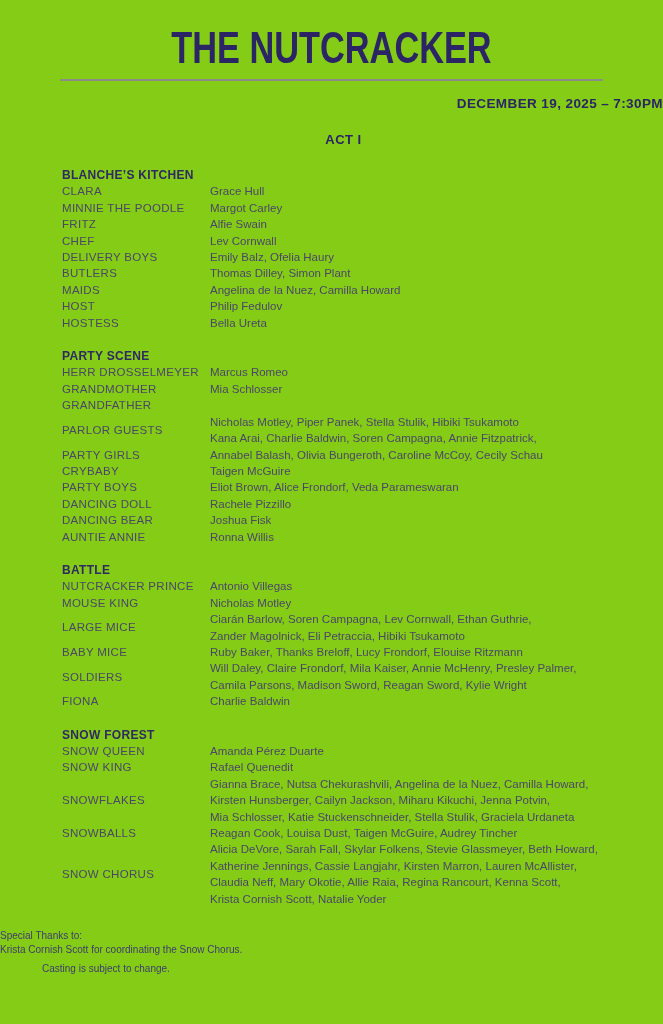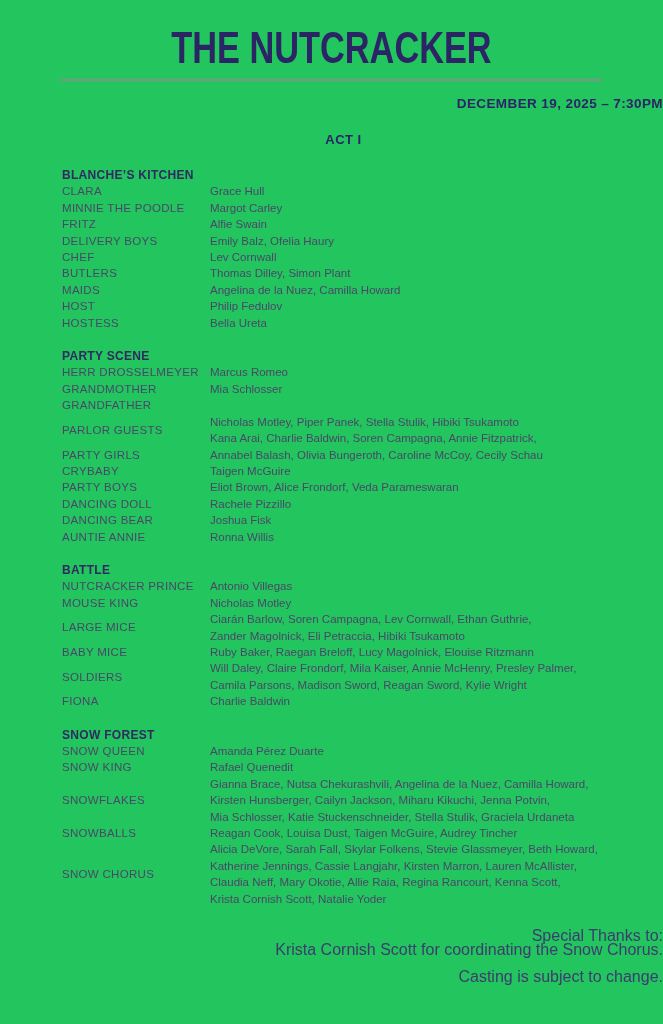--- a/index.html
+++ b/index.html
@@ -13,21 +13,21 @@
   html,body{margin:0;padding:0;background:#ffffff;}
   body{
     width:663px;height:1024px;
     font-family:"Liberation Sans", sans-serif;
     -webkit-font-smoothing:antialiased;
   }
   .page{
     position:relative;
     width:663px;height:1024px;
     overflow:hidden;
-    background:#22c55e;
+    background:#84cc16;
   }
   .title{
     margin:26px 0 0 0;
     text-align:center;
     font-size:44px;
     line-height:44px;
     font-weight:700;
     color:var(--ink);
     transform:scaleX(0.78);
     transform-origin:center;
@@ -81,26 +81,26 @@
   .role{
     flex:0 0 148px;
     width:148px;
     letter-spacing:0.3px;
     white-space:nowrap;
   }
   .names{flex:1;min-width:0;}
   .name-line{white-space:nowrap;}
   .footer{
     margin-top:22px;
-    text-align:right;
-    font-size:16px;
+    text-align:left;
+    font-size:10px;
     line-height:13.5px;
     color:var(--footer-ink);
   }
-  .casting-note{margin-top:14px;}
+  .casting-note{margin-top:6px;padding-left:42px;}
 </style>
 </head>
 <body>
 
 <div class="page">
   <h1 class="title">THE NUTCRACKER</h1>
   <div class="rule"></div>
   <div class="date-line">DECEMBER 19, 2025 – 7:30PM</div>
   <div class="act-line">ACT I</div>
 
@@ -123,30 +123,30 @@
   </div>
 
   <div class="row">
     <div class="role">FRITZ</div>
     <div class="names">
               <div class="name-line">Alfie Swain</div>
             </div>
   </div>
 
   <div class="row">
+    <div class="role">CHEF</div>
+    <div class="names">
+              <div class="name-line">Lev Cornwall</div>
+            </div>
+  </div>
+
+  <div class="row">
     <div class="role">DELIVERY BOYS</div>
     <div class="names">
               <div class="name-line">Emily Balz, Ofelia Haury</div>
-            </div>
-  </div>
-
-  <div class="row">
-    <div class="role">CHEF</div>
-    <div class="names">
-              <div class="name-line">Lev Cornwall</div>
             </div>
   </div>
 
   <div class="row">
     <div class="role">BUTLERS</div>
     <div class="names">
               <div class="name-line">Thomas Dilley, Simon Plant</div>
             </div>
   </div>
 
@@ -267,21 +267,21 @@
     <div class="role">LARGE MICE</div>
     <div class="names">
               <div class="name-line">Ciarán Barlow, Soren Campagna, Lev Cornwall, Ethan Guthrie,</div>
               <div class="name-line">Zander Magolnick, Eli Petraccia, Hibiki Tsukamoto</div>
             </div>
   </div>
 
   <div class="row">
     <div class="role">BABY MICE</div>
     <div class="names">
-              <div class="name-line">Ruby Baker, Raegan Breloff, Lucy Magolnick, Elouise Ritzmann</div>
+              <div class="name-line">Ruby Baker, Thanks Breloff, Lucy Frondorf, Elouise Ritzmann</div>
             </div>
   </div>
 
   <div class="row">
     <div class="role">SOLDIERS</div>
     <div class="names">
               <div class="name-line">Will Daley, Claire Frondorf, Mila Kaiser, Annie McHenry, Presley Palmer,</div>
               <div class="name-line">Camila Parsons, Madison Sword, Reagan Sword, Kylie Wright</div>
             </div>
   </div>

